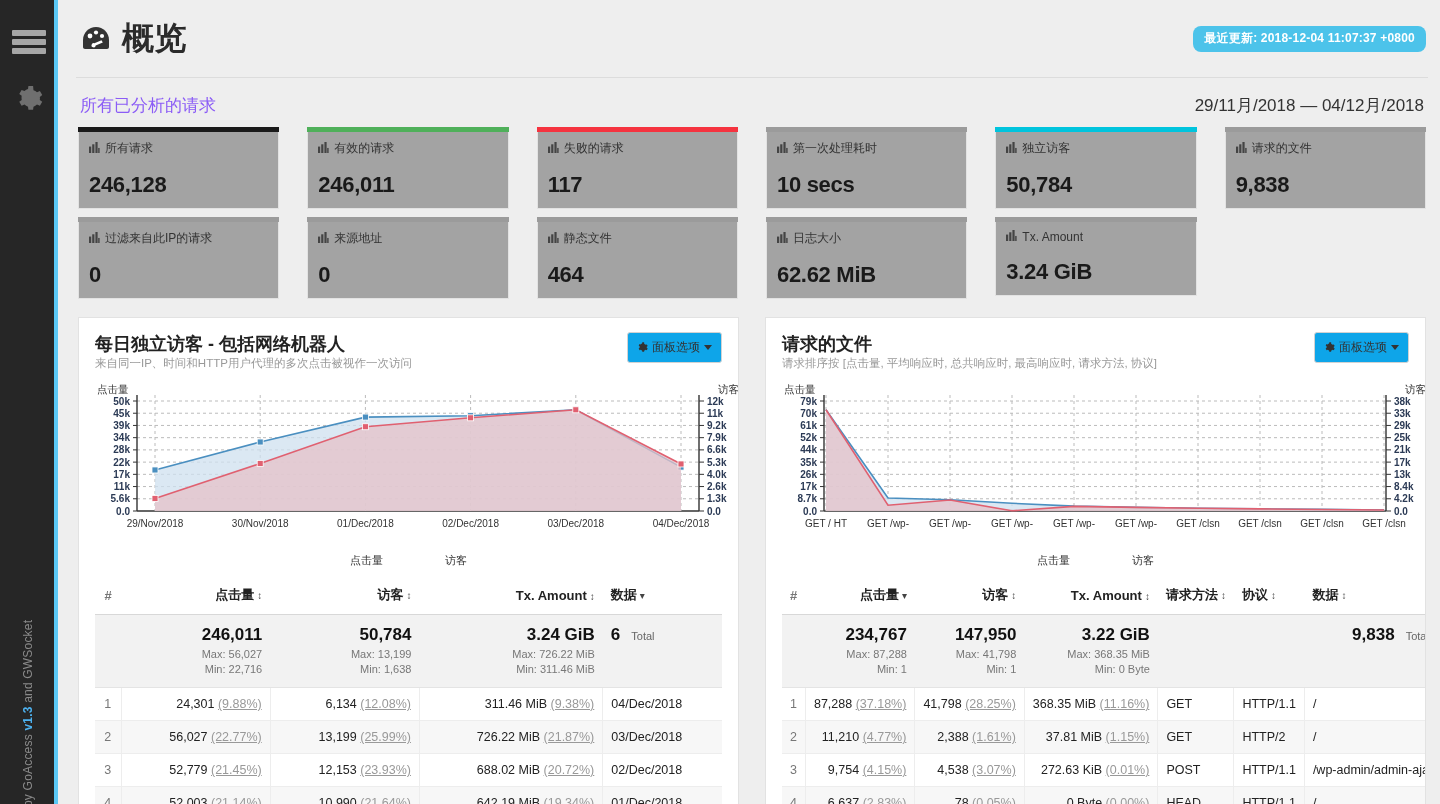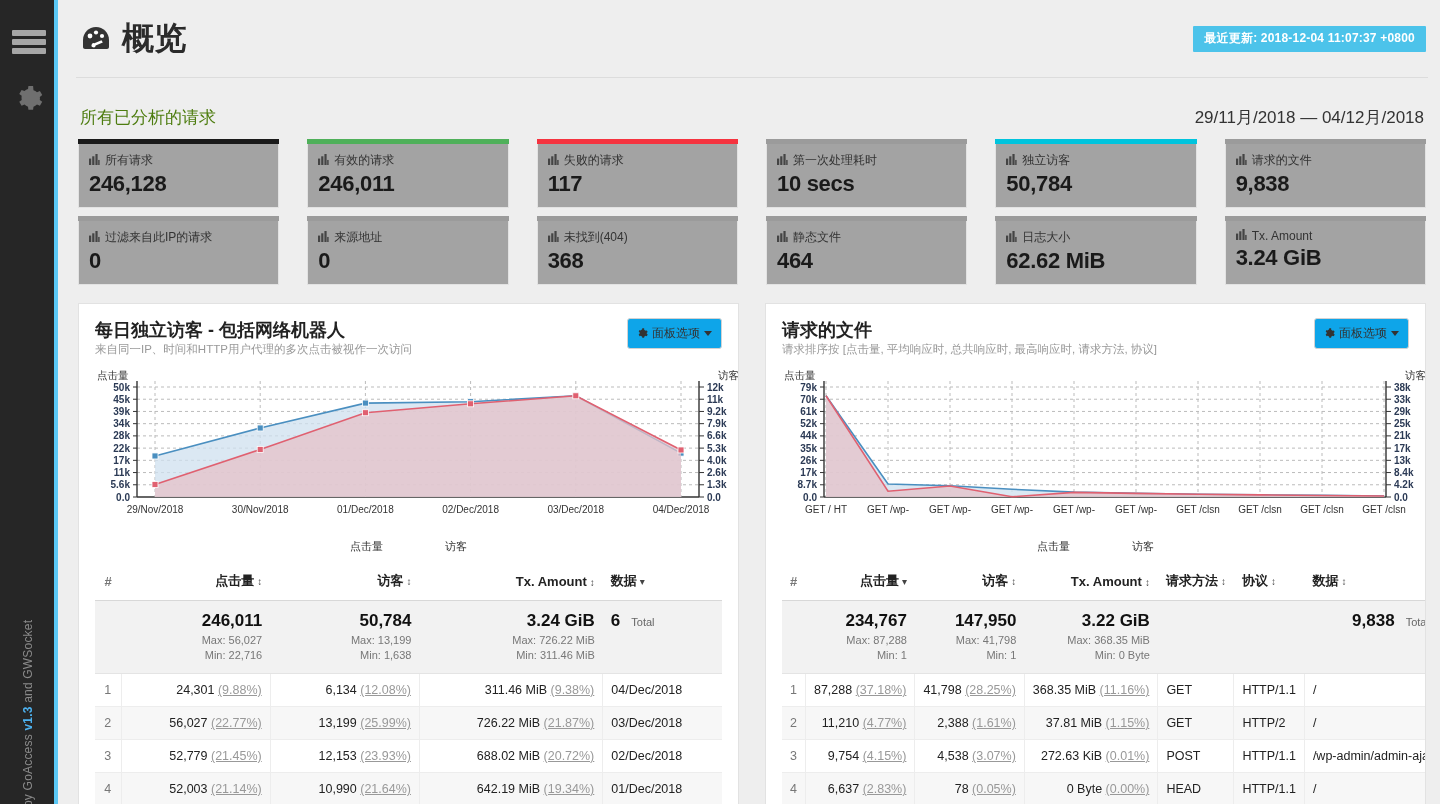--- a/index.html
+++ b/index.html
@@ -60,30 +60,30 @@
   .topbar h1 {
     font-size: 32px; font-weight: bold; color: #2b2b2b;
     display: flex; align-items: center; gap: 10px;
     letter-spacing: .5px;
   }
   .dash-icon { width: 32px; height: 32px; display:block; }
   .last-updated {
     position: absolute; right: 2px; top: 26px;
     background: #4cc3ea; color: #fff;
     font-size: 12px; font-weight: bold;
-    padding: 4px 11px 5px; border-radius: 1px;
+    padding: 4px 11px 5px; border-radius: 8px;
     white-space: nowrap;
     letter-spacing: .2px;
   }
 
   .section-head {
     display: flex; align-items: flex-end; justify-content: space-between;
     padding: 16px 4px 10px 4px;
   }
-  .section-title { font-size: 17px; color: #4d7c0f; margin-top: 12px; }
+  .section-title { font-size: 17px; color: #8b5cf6; }
   .section-range { font-size: 17px; color: #333; }
 
   
   .cards {
     display: grid;
     grid-template-columns: repeat(6, 1fr);
     column-gap: 28px;
     row-gap: 8px;
     padding: 0 2px;
   }
@@ -96,21 +96,21 @@
   }
   .card-bar { height: 5px; width: 100%; }
   .card-label {
     font-size: 12px; color: #333;
     display: flex; align-items: center; gap: 5px;
     white-space: nowrap; overflow: hidden;
   }
   .bars-icon { flex: 0 0 auto; }
   .card-value {
     font-size: 22px; font-weight: bold; color: #1a1a1a;
-    margin-top: 2px; letter-spacing: -.3px;
+    margin-top: 15px; letter-spacing: -.3px;
   }
 
   
   .panels {
     display: grid;
     grid-template-columns: 1fr 1fr;
     column-gap: 26px;
     margin-top: 18px;
     padding: 0 2px;
   }
@@ -330,35 +330,20 @@
             <div class="card-label">
               <span><svg class="bars-icon" width="11" height="11" viewBox="0 0 12 12">
                   <rect x="0" y="5" width="2.4" height="7" fill="#444"></rect>
                   <rect x="3.5" y="2.5" width="2.4" height="9.5" fill="#444"></rect>
                   <rect x="7" y="0" width="2.4" height="12" fill="#444"></rect>
                   <rect x="10" y="6.5" width="1.6" height="5.5" fill="#444"></rect>
                 </svg></span>
               <span>来源地址</span>
             </div>
             <div class="card-value">0</div>
-          </div>
-        </div>
-        <div>
-          <div class="card-bar" style="background:#9b9b9b"></div>
-          <div class="card">
-            <div class="card-label">
-              <span><svg class="bars-icon" width="11" height="11" viewBox="0 0 12 12">
-                  <rect x="0" y="5" width="2.4" height="7" fill="#444"></rect>
-                  <rect x="3.5" y="2.5" width="2.4" height="9.5" fill="#444"></rect>
-                  <rect x="7" y="0" width="2.4" height="12" fill="#444"></rect>
-                  <rect x="10" y="6.5" width="1.6" height="5.5" fill="#444"></rect>
-                </svg></span>
-              <span>未找到(404)</span>
-            </div>
-            <div class="card-value">368</div>
           </div>
         </div>
         <div>
           <div class="card-bar" style="background:#9b9b9b"></div>
           <div class="card">
             <div class="card-label">
               <span><svg class="bars-icon" width="11" height="11" viewBox="0 0 12 12">
                   <rect x="0" y="5" width="2.4" height="7" fill="#444"></rect>
                   <rect x="3.5" y="2.5" width="2.4" height="9.5" fill="#444"></rect>
                   <rect x="7" y="0" width="2.4" height="12" fill="#444"></rect>

